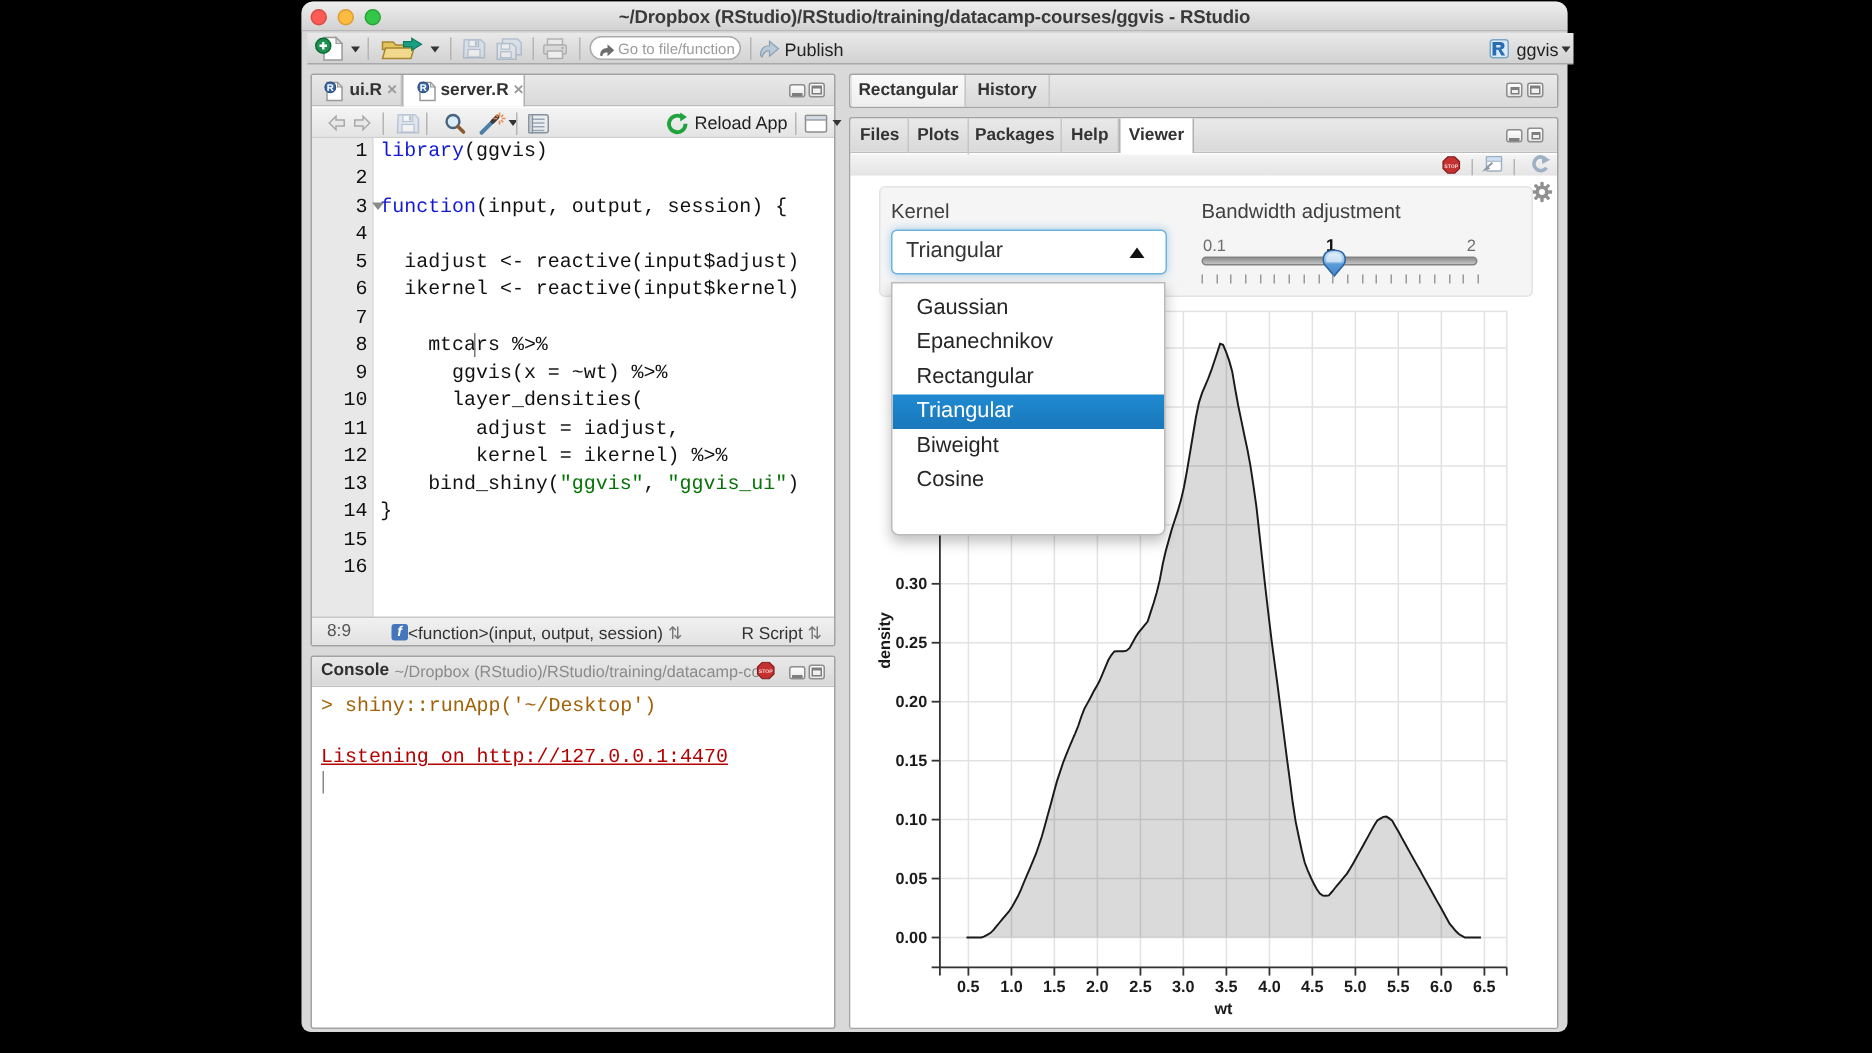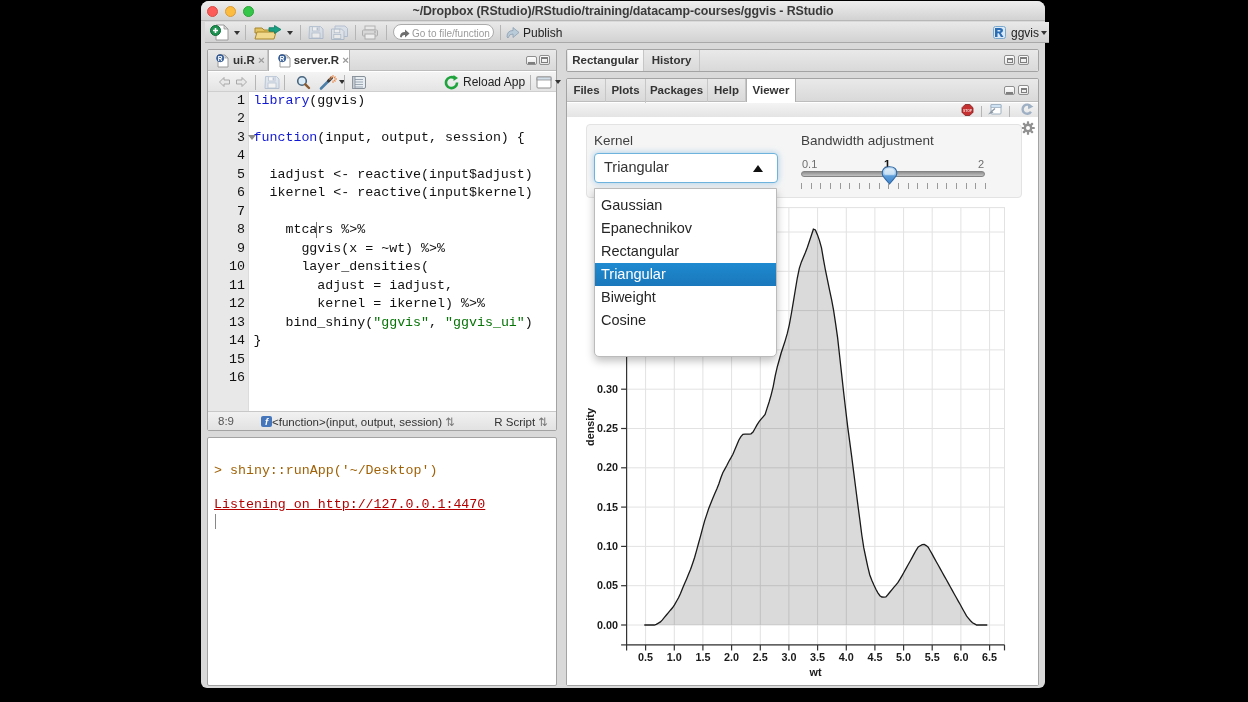--- a/index.html
+++ b/index.html
@@ -41,21 +41,21 @@
 .cred { color:#b30000;text-decoration:underline; }
 #well { position:absolute; left:586px; top:124px; width:436px; height:74px;
   background:#f5f5f5; border:1px solid #e3e3e3; border-radius:4px; }
 .applbl { position:absolute; font-size:13.5px; color:#404040; }
 #selbox { position:absolute; left:594px; top:153px; width:184px; height:30px;
   background:#fff; border:1.5px solid #6db3dd; border-radius:4px;
   box-shadow:0 0 6px rgba(98,168,220,0.55); }
 #menu { position:absolute; left:594px; top:188px; width:183px; height:169px;
   background:#fff; border:1px solid #bbb; border-radius:0 0 5px 5px;
   box-shadow:0 4px 9px rgba(0,0,0,0.25); overflow:hidden; padding-top:4.5px; }
-.mi { position:relative; height:23px; line-height:23px; padding-left:6px;
+.mi { position:relative; height:23px; line-height:23px; padding-left:16px;
   font-size:14.5px; color:#262626; }
 .mi.hl { background:linear-gradient(#1f8ad0,#1a77bb); color:#fff; }
 .tick { position:absolute; top:0; width:1px; height:6px; background:#9a9a9a; }
 text { font-family:"Liberation Sans", sans-serif; }
 </style>
 </head>
 <body>
 <div id="win">
 
   <div id="titlebar">
@@ -244,20 +244,34 @@
 
   <div style="position:absolute; left:0; bottom:0; width:100%; height:19px; background:linear-gradient(#f1f1f1,#e2e2e2); border-top:1px solid #c8c8c8; font-size:11.5px; color:#333;">
     <span style="position:absolute; left:10px; top:3px; color:#555;">8:9</span>
     <span style="position:absolute; left:53px; top:3.5px; width:11px; height:11px; background:#4576bb; border-radius:2px; color:#fff; font-size:9.5px; font-style:italic; font-weight:bold; text-align:center; line-height:11px;">f</span>
     <span style="position:absolute; left:64px; top:3px;">&lt;function&gt;(input, output, session) <span style="color:#777;">⇅</span></span>
     <span style="position:absolute; right:8px; top:3px;text-align:right;">R Script <span style="color:#777;">⇅</span></span>
   </div>
 </div>
 
 <div class="pane" id="conspane" style="left:207px; top:437px; width:350px; height:249px;">
+  <div class="tabbar" style="height:20px;">
+    <span style="position:absolute; left:6px; top:3px; font-size:11.5px; font-weight:bold; color:#2f2f2f;">Console</span>
+    <span style="position:absolute; left:55px; top:4px; font-size:10.8px; color:#8a8a8a; width:263px; overflow:hidden; white-space:nowrap;">~/Dropbox (RStudio)/RStudio/training/datacamp-co</span>
+    <svg style="position:absolute;left:296px;top:3px;" width="13" height="13" viewBox="0 0 13 13">
+<path d="M4.2,0.5 h4.6 l3.2,3.2 v4.6 l-3.2,3.2 h-4.6 l-3.2,-3.2 v-4.6 z" fill="#c53030" stroke="#7e1f1f" stroke-width="0.8"></path>
+<text x="6.5" y="7.8" font-size="3.4" font-weight="bold" fill="#f3d7d7" text-anchor="middle" font-family="Liberation Sans, sans-serif">STOP</text>
+      </svg>
+    <div class="winbtn" style="right:19.5px; top:6px; height:9px;">
+        <div style="margin:5px 1px 0 1px; border-top:2px solid #7e7e7e;"></div>
+      </div>
+    <div class="winbtn" style="right:6px; top:5px;">
+        <div style="margin:1px; height:6px; border:1px solid #7e7e7e; border-top-width:2px;"></div>
+      </div>
+  </div>
   <pre class="cons" style="left:6px; top:24px;"><span class="cblue">&gt; shiny::runApp('~/Desktop')</span>
 
 <span class="cred">Listening on http://127.0.0.1:4470</span></pre>
   <div style="position:absolute; left:6.5px; top:76px; width:1px; height:15px; background:#888;"></div>
 </div>
 
 <div class="pane" style="left:566px; top:49px; width:473px; height:23px;">
   <div class="tabbar" style="height:21px; border-bottom:none; border-radius:2px;">
     <div class="tab" style="left:1px; width:76px; text-align:center; background:linear-gradient(#fafafa,#eeeeee);">Rectangular</div>
     <div class="tab" style="left:77px; width:56px; text-align:center;">History</div>

